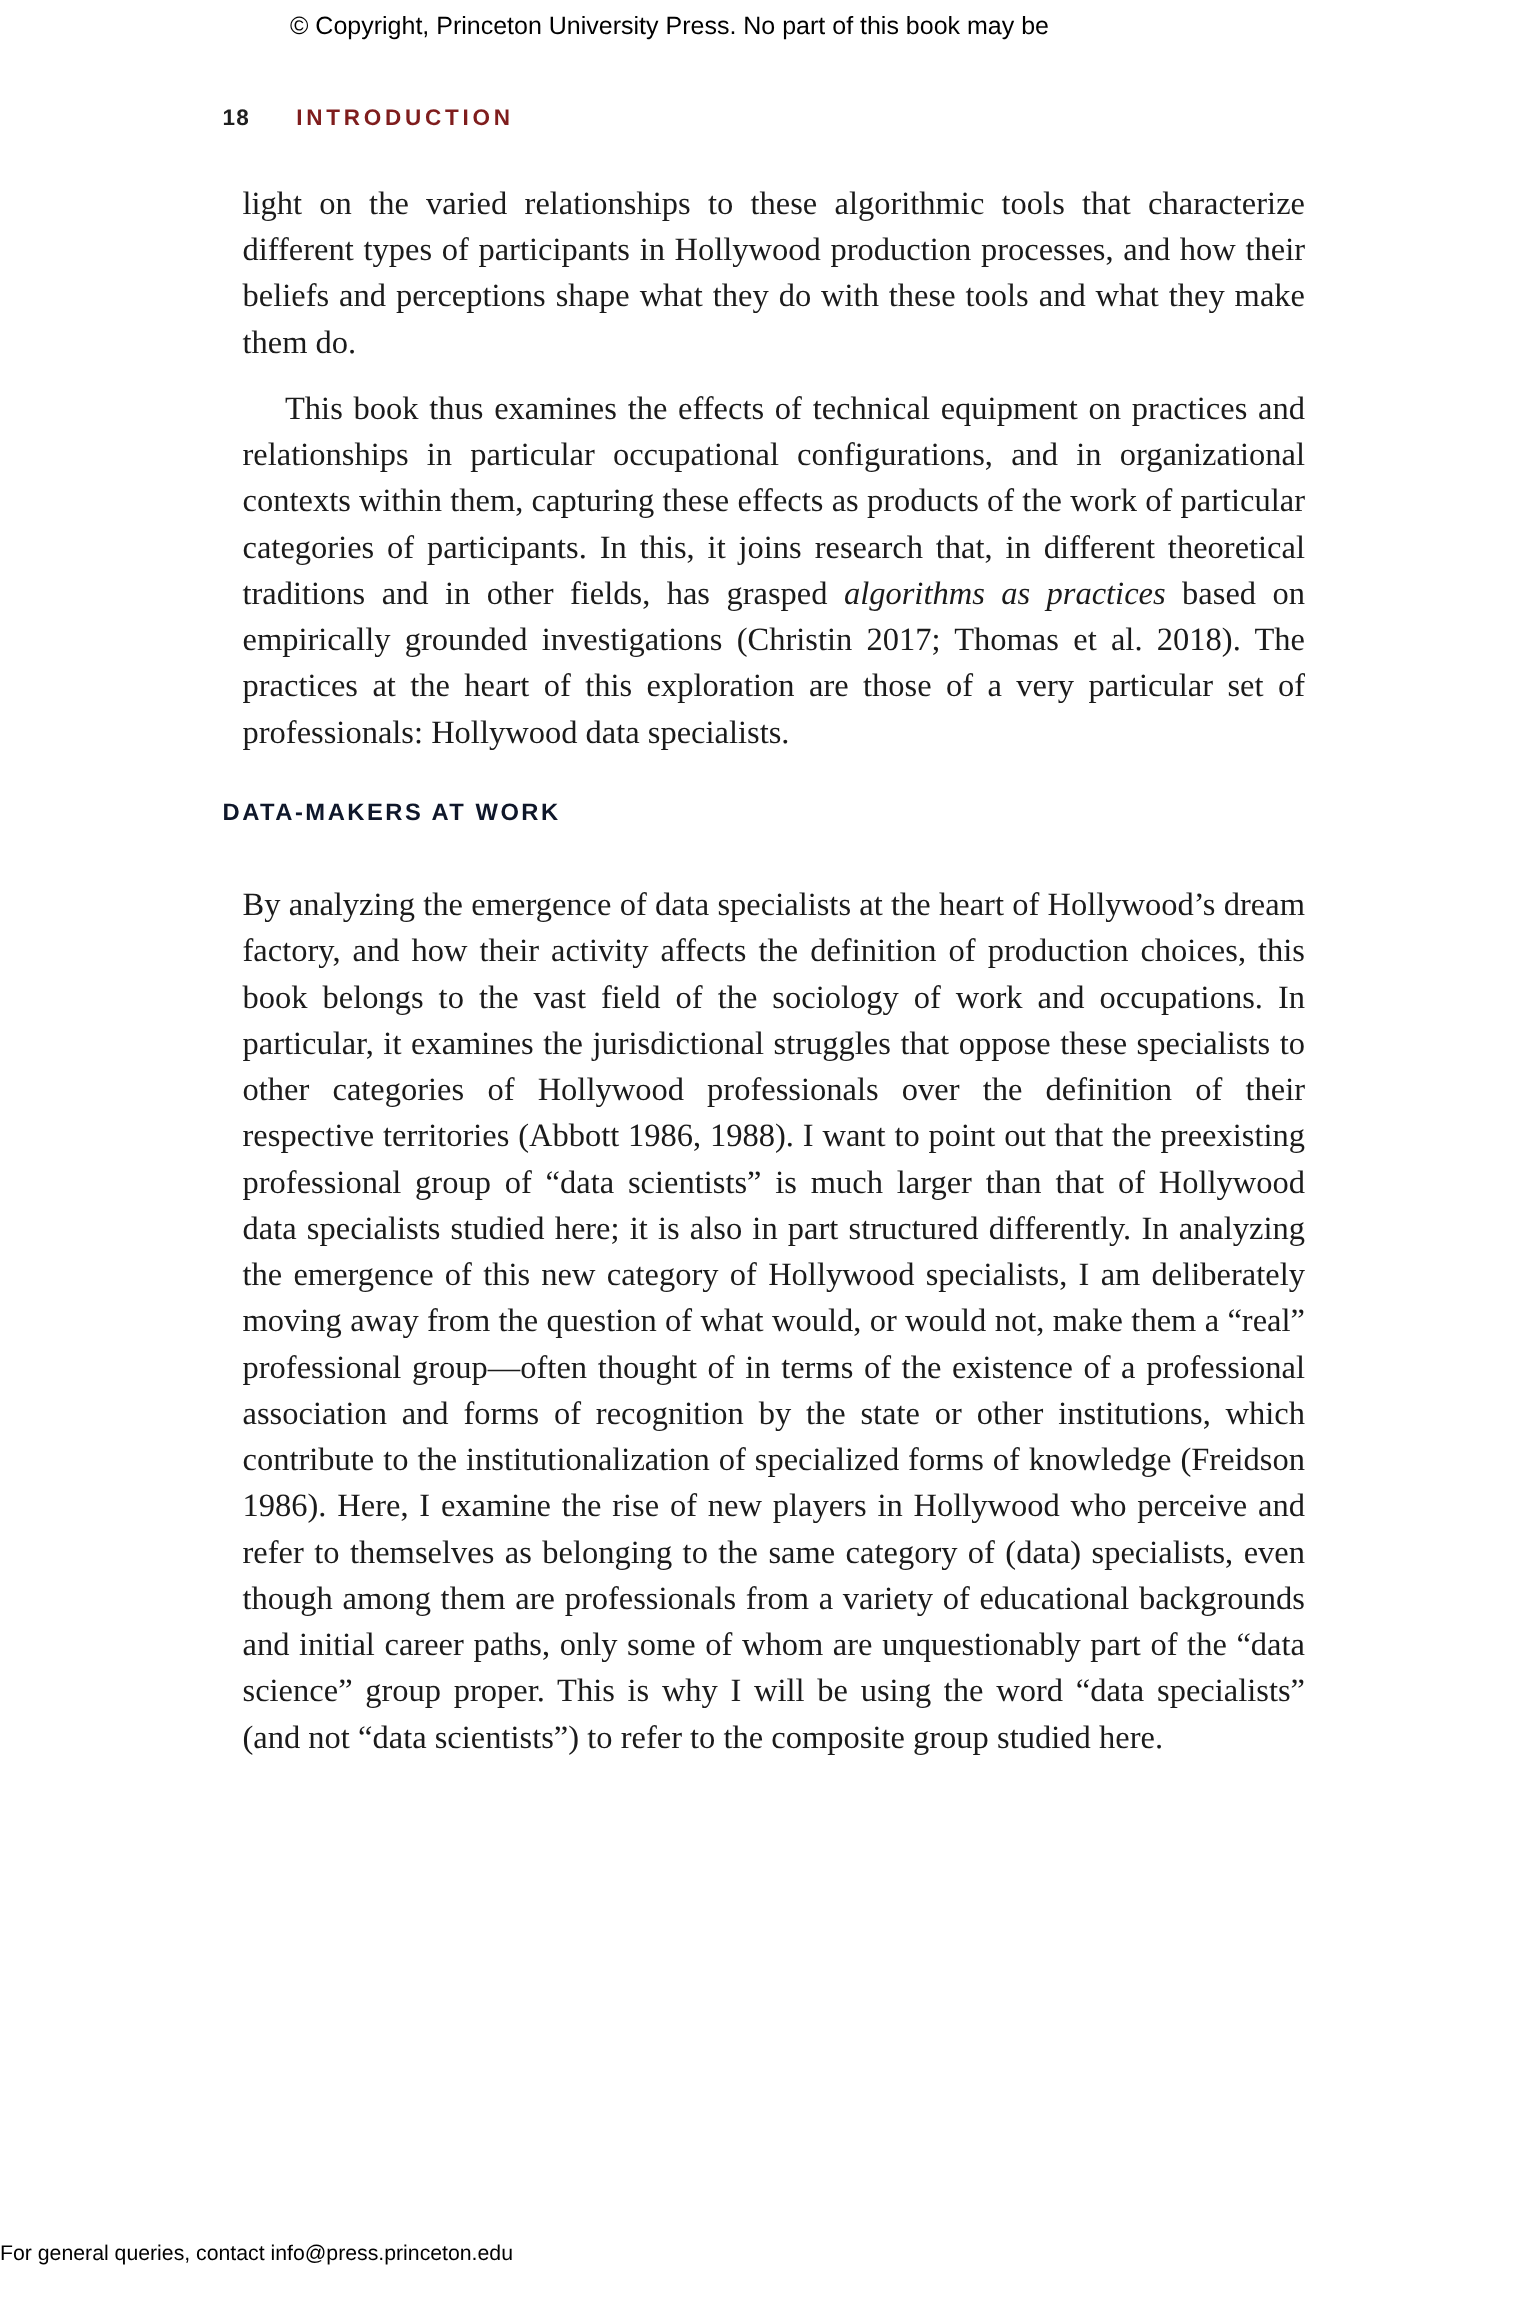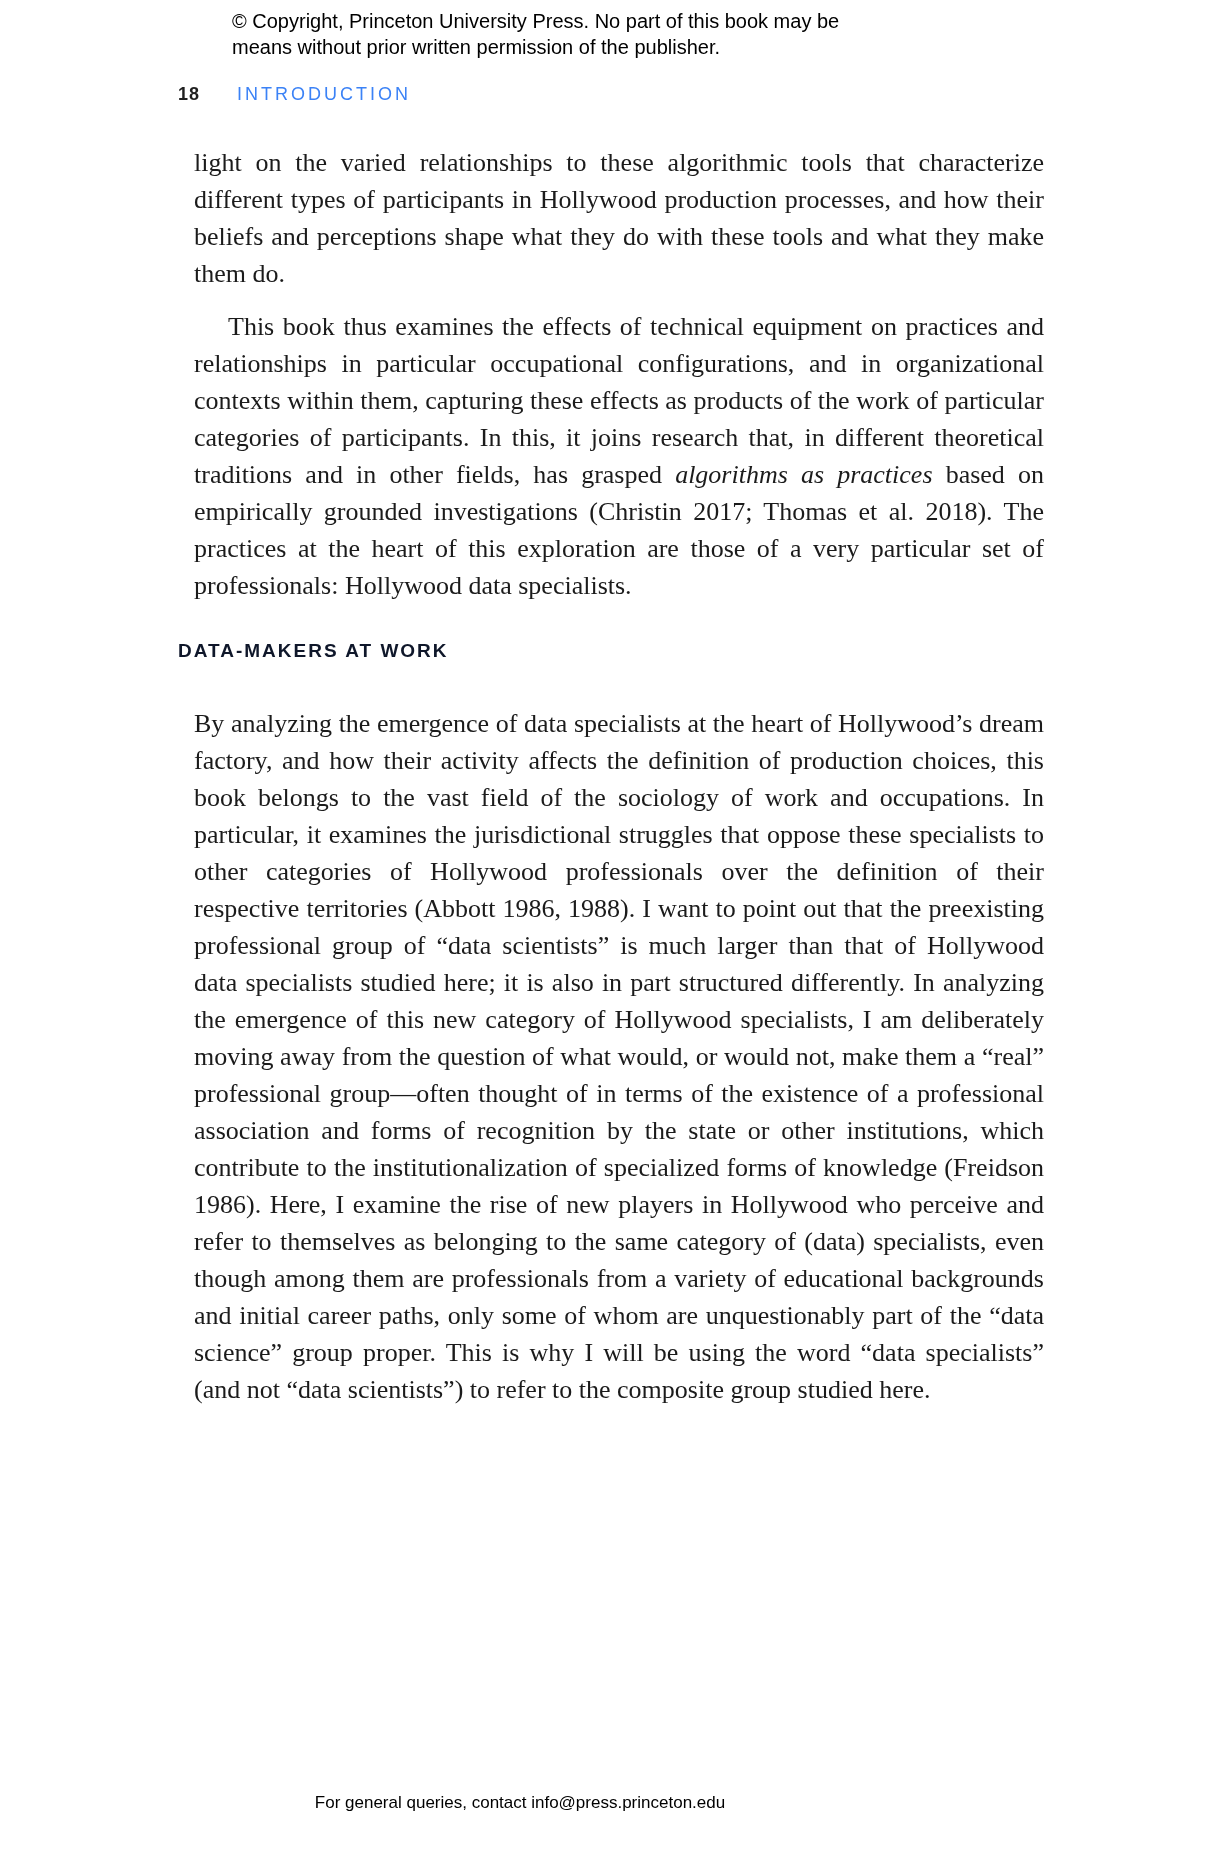--- a/index.html
+++ b/index.html
@@ -31,23 +31,23 @@
     font-size: 18px;
     color: #1f1f1f;
     white-space: nowrap;
   }
   .running-head .page-number {
     font-weight: 700;
     letter-spacing: 1px;
     margin-right: 37px;
   }
   .running-head .chapter-title {
-    font-weight: 400;
+    font-weight: 700;
     letter-spacing: 3px;
-    color: #3b82f6;
+    color: #7f1d1d;
   }
   .body-block {
     position: absolute;
     left: 178px;
     top: 128px;
     width: 882px;
     font-family: "Liberation Serif", serif;
     font-size: 26px;
     line-height: 37px;
     color: #1b1b1b;
@@ -69,34 +69,33 @@
     text-align: left;
   }
   .italic-phrase {
     font-style: italic;
   }
   .page-footer {
     position: absolute;
     left: 0;
     top: 1793px;
     width: 1040px;
-    text-align: center;
+    text-align: left;
     font-family: "Liberation Sans", sans-serif;
     font-size: 17px;
     color: #000000;
   }
 </style>
 </head>
 <body>
 
 <div class="page">
 
   <div class="copyright-block">
     <div>© Copyright, Princeton University Press. No part of this book may be</div>
-    <div>means without prior written permission of the publisher.</div>
   </div>
 
   <div class="running-head">
     <span class="page-number">18</span><span class="chapter-title">INTRODUCTION</span>
   </div>
 
   <div class="body-block">
 
     <p>light on the varied relationships to these algorithmic tools that characterize different types of participants in Hollywood production processes, and how their beliefs and perceptions shape what they do with these tools and what they make them do.</p>
 

